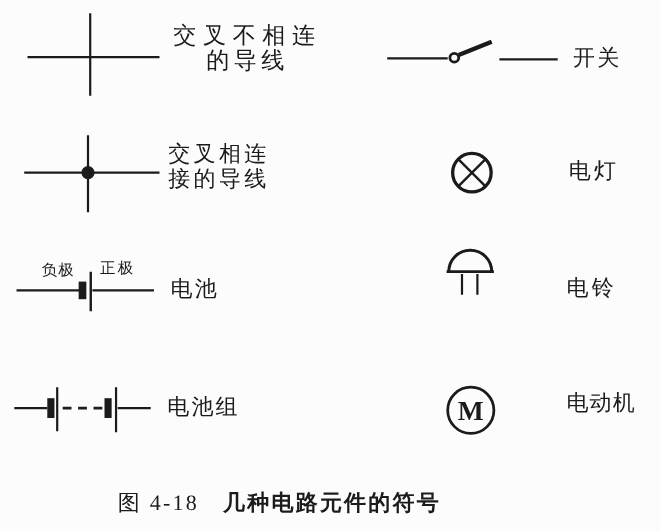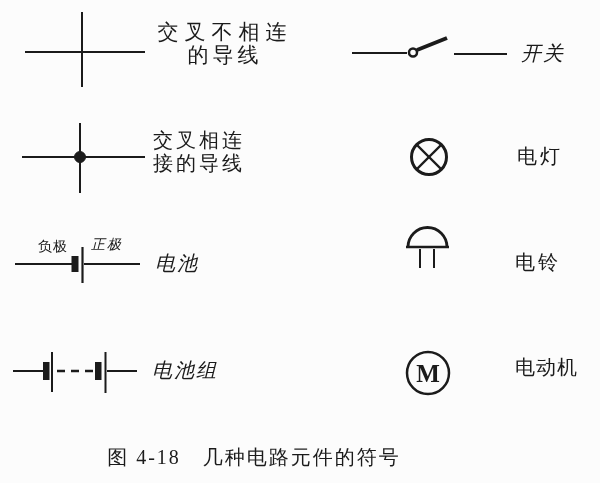--- a/index.html
+++ b/index.html
@@ -21,28 +21,28 @@
     line-height:23px;
   }
   .lbl-two{width:150px;}
   .center{text-align:center;}
   .fs21{font-size:21px;}
   .fs20{font-size:20px;}
   .fs18{font-size:14px;}
   .ls6{letter-spacing:6px;}
   .ls4{letter-spacing:4px;}
   .ls3{letter-spacing:3px;}
-  .ls2{letter-spacing:2px;font-style:italic;}
+  .ls2{letter-spacing:2px;}
   .ls1{letter-spacing:1px;}
   .caption{
     position:absolute;left:0;right:0;top:444px;
     text-align:center;font-size:20px;
   }
   .caption .fig-label{letter-spacing:2px;margin-right:22px;}
-  .caption .fig-title{letter-spacing:2px;}
+  .caption .fig-title{letter-spacing:2px;font-weight:bold;}
   .motor-m{
     font-family:"Liberation Serif","DejaVu Serif",serif;
     font-weight:bold;font-size:25px;
     fill:#1b1b1b;stroke:none;
   }
 </style>
 </head>
 <body>
 
 <div class="figure">

